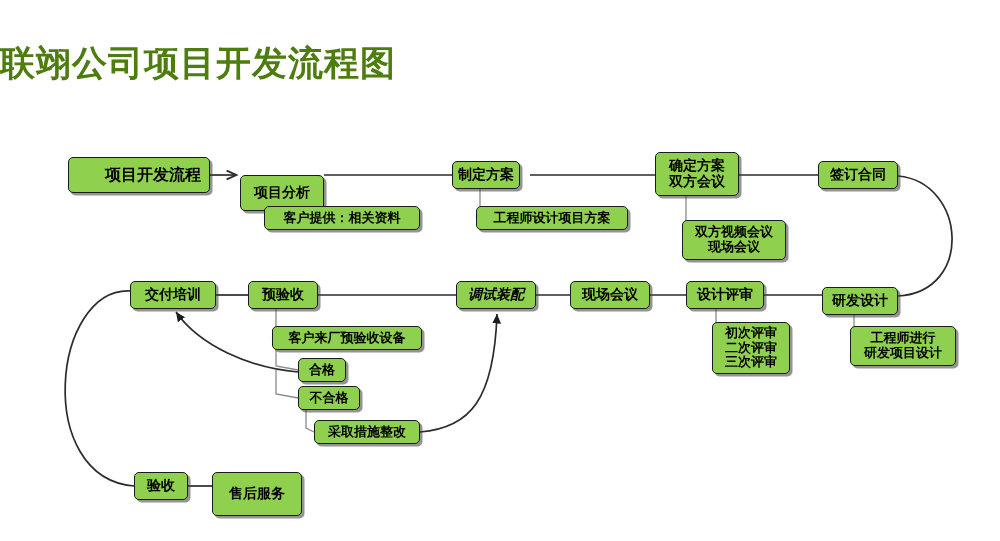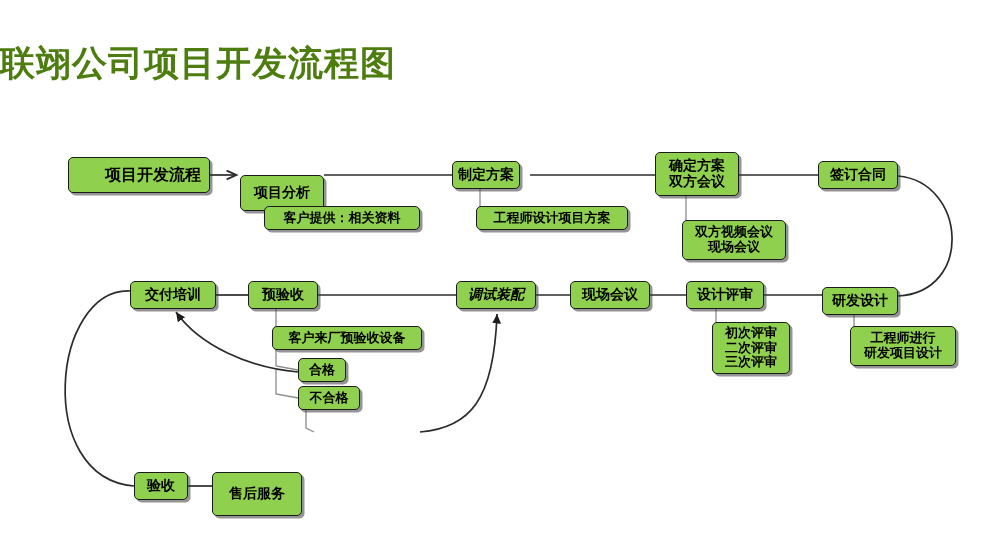--- a/index.html
+++ b/index.html
@@ -158,18 +158,19 @@
   <div class="node sub" style="left:712px;top:322px;width:78px;height:52px;">初次评审
 二次评审
 三次评审</div>
 
   <div class="node sub" style="left:272px;top:326px;width:150px;height:24px;">客户来厂预验收设备</div>
 
   <div class="node tiny" style="left:298px;top:358px;width:48px;height:24px;">合格</div>
 
   <div class="node tiny" style="left:298px;top:386px;width:62px;height:24px;">不合格</div>
 
+  <div class="node sub" style="left:314px;top:420px;width:106px;height:24px;">采取措施整改</div>
 
   <div class="node main" style="left:134px;top:472px;width:54px;height:28px;">验收</div>
 
   <div class="node main" style="left:212px;top:472px;width:90px;height:44px;">售后服务</div>
 
 </div>
 
 </body></html>

